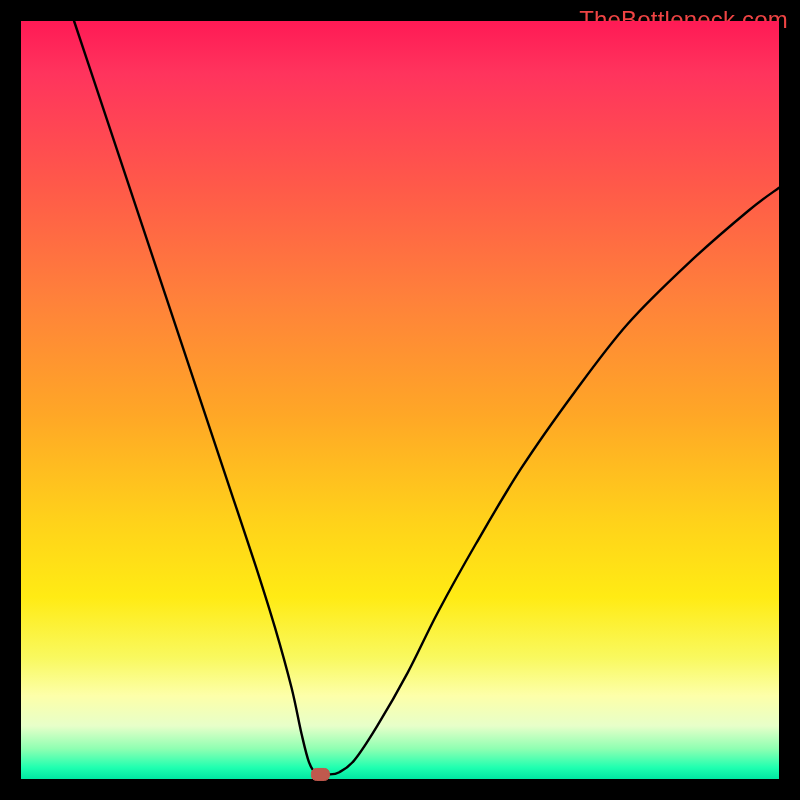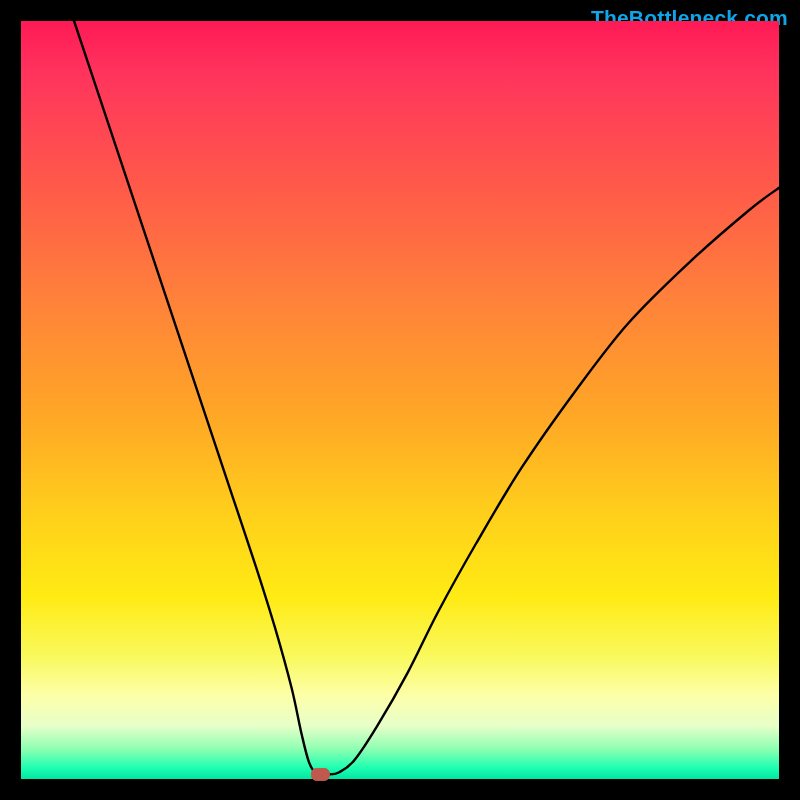--- a/index.html
+++ b/index.html
@@ -14,23 +14,23 @@
   .frame {
     position: relative;
     width: 800px;
     height: 800px;
     background: #000;
   }
   .watermark {
     position: absolute;
     top: 6px;
     right: 12px;
-    color: #0ea5e9;
-    font-size: 21px;
-    font-weight: 700;
+    color: #ef4444;
+    font-size: 24px;
+    font-weight: 400;
     letter-spacing: 0.2px;
     user-select: none;
   }
   .plot-area {
     position: absolute;
     left: 21px;
     top: 21px;
     width: 758px;
     height: 758px;
     

